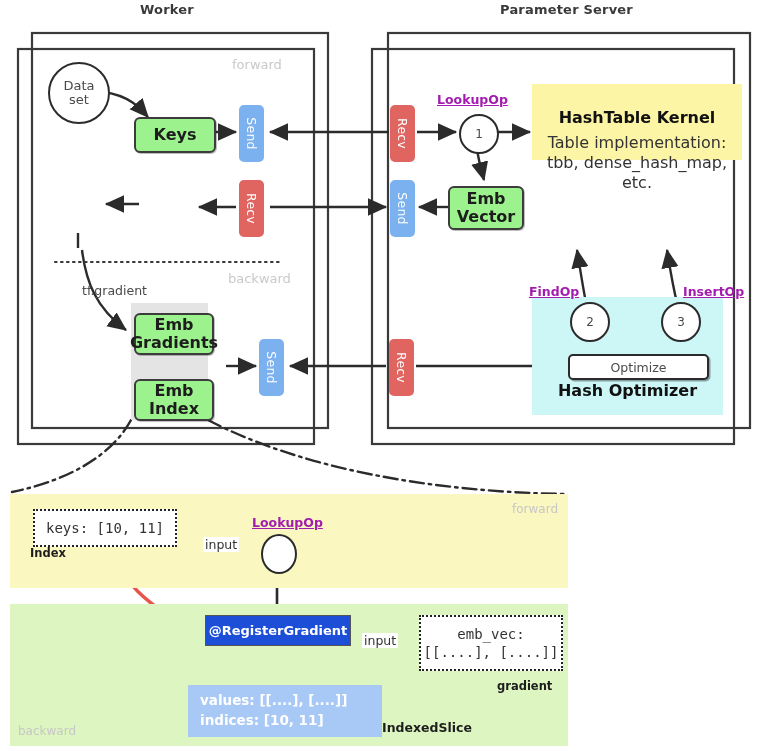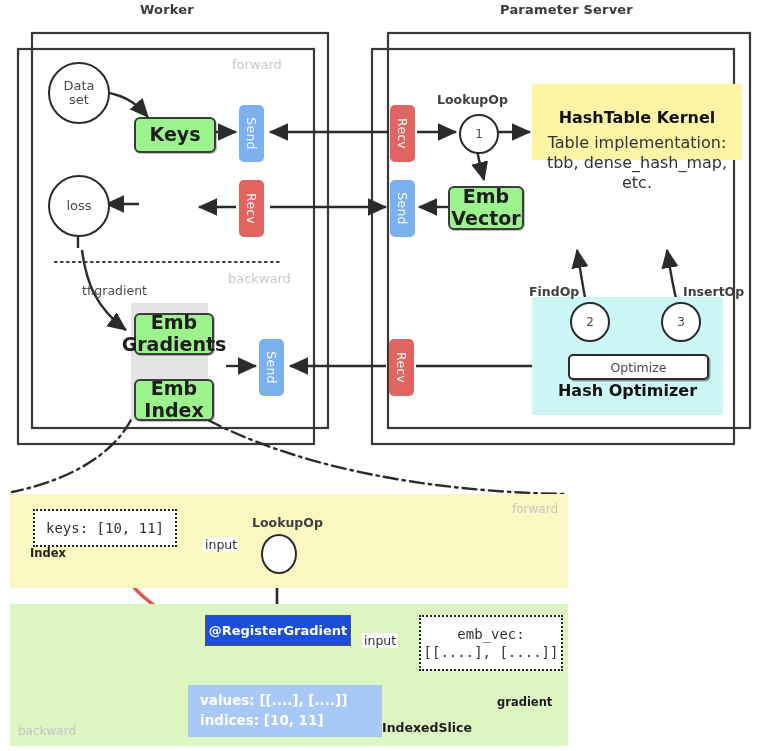--- a/index.html
+++ b/index.html
@@ -8,37 +8,37 @@
   #stage{position:absolute;left:0;top:0;width:773px;height:751px;}
   svg.layer{position:absolute;left:0;top:0;width:773px;height:751px;pointer-events:none;}
   .abs{position:absolute;}
   .ttl{font-weight:bold;font-size:13px;color:#3a3a3a;letter-spacing:.2px;}
   .ghost{color:#c9c9c9;font-size:13px;}
   .node-circle{border:2.2px solid #2b2b2b;border-radius:50%;background:#fff;
       display:flex;align-items:center;justify-content:center;text-align:center;
       font-size:13px;line-height:1.05;color:#4a4a4a;}
   .gbox{background:#9cf28c;border:2.2px solid #3c3c3c;border-radius:6px;
       display:flex;align-items:center;justify-content:center;text-align:center;
-      font-weight:bold;font-size:19px;line-height:1.15;color:#1d1d1d;
+      font-weight:bold;font-size:16px;line-height:1.15;color:#1d1d1d;
       box-shadow:1px 1px 0 rgba(0,0,0,.25);}
   .sr{border-radius:5px;display:flex;align-items:center;justify-content:center;}
   .sr span{font-size:12.5px;color:#fff;white-space:nowrap;
       transform:rotate(90deg);transform-origin:center;letter-spacing:.2px;}
   .send{background:#7cb1f0;}
   .recv{background:#e0645f;}
   .yellowpanel{background:#fdf5a6;}
   .yellowpanel .h{font-weight:bold;font-size:16px;color:#111;text-align:center;}
   .yellowpanel .s{font-size:16px;color:#333;text-align:center;line-height:1.25;}
   .cyanpanel{background:#cdf6f7;}
   .cyanpanel .h{font-weight:bold;font-size:16px;color:#111;text-align:center;}
   .optbox{background:#fff;border:2.2px solid #2b2b2b;border-radius:5px;
       display:flex;align-items:center;justify-content:center;font-size:12.5px;color:#4a4a4a;
       box-shadow:1.5px 1.5px 0 rgba(0,0,0,.35);}
   .graygroup{background:#e4e4e4;}
-  .oplabel{font-weight:bold;font-size:12.5px;color:#404040;}
+  .oplabel{font-weight:bold;font-size:12.5px;color:#a21caf;text-decoration:underline;}
   .plain{font-size:12.5px;color:#4a4a4a;}
   .dotbox{border:2.4px dotted #222;background:#fff;display:flex;align-items:center;
       justify-content:center;text-align:center;font-size:14px;color:#333;line-height:1.3;
       font-family:"DejaVu Sans Mono","Liberation Mono",monospace;}
   .capt{font-weight:bold;font-size:11.5px;color:#1d1d1d;}
   .purple{background:#1d4ed8;border:1.6px solid #555;display:flex;align-items:center;
       justify-content:center;color:#fff;font-weight:bold;font-size:13px;}
   .bluebox{background:#a8c8f5;display:flex;flex-direction:column;justify-content:center;
       padding-left:12px;color:#fff;font-weight:bold;font-size:13.5px;line-height:1.45;}
   .inputtag{background:#fff;font-size:12.5px;color:#333;padding:0 2px;}
@@ -137,21 +137,20 @@
       <div>set</div>
     </div>
   </div>
 
   <div class="abs gbox" style="left:134px;top:117px;width:78px;height:32px;">Keys</div>
 
   <div class="abs sr send" style="left:239px;top:105px;width:25px;height:57px;">
     <span>Send</span>
   </div>
 
-  <div class="abs node-circle" style="left:48px;top:175px;width:58px;height:58px;">loss</div>
 
 
   <div class="abs sr recv" style="left:239px;top:180px;width:25px;height:57px;">
     <span>Recv</span>
   </div>
 
   <div class="abs plain" style="left:82px;top:283px;">tf.gradient</div>
 
   <div class="abs graygroup" style="left:131px;top:303px;width:77px;height:117px;"></div>
   <div class="abs gbox" style="left:134px;top:313px;width:76px;height:38px;">
@@ -225,21 +224,21 @@
   <div class="abs oplabel" style="left:252px;top:515px;">LookupOp</div>
   <div class="abs" style="left:261px;top:534px;width:32px;height:36px;border:2.4px solid #2b2b2b;border-radius:50%;background:#fff;"></div>
 
   <div class="abs purple" style="left:205px;top:615px;width:144px;height:29px;">@RegisterGradient</div>
 
   <div class="abs dotbox" style="left:419px;top:615px;width:140px;height:52px;flex-direction:column;">
     <div>emb_vec:</div>
     <div>[[....], [....]]</div>
   </div>
   <div class="abs inputtag" style="left:362px;top:633px;">input</div>
-  <div class="abs capt" style="left:497px;top:679px;margin-top:16px;">gradient</div>
+  <div class="abs capt" style="left:497px;top:679px;">gradient</div>
 
   <div class="abs bluebox" style="left:188px;top:685px;width:182px;height:52px;">
     <div>values: [[....], [....]]</div>
     <div>indices: [10, 11]</div>
   </div>
   <div class="abs capt" style="left:382px;top:720px;font-size:12.5px;">IndexedSlice</div>
 
 </div>
 
 </body></html>

